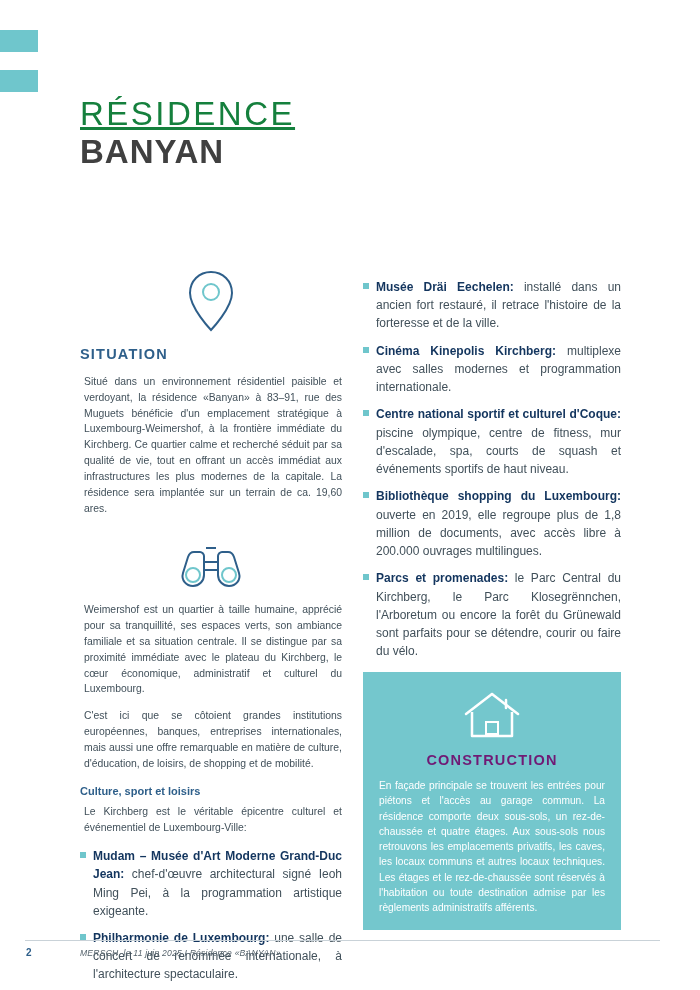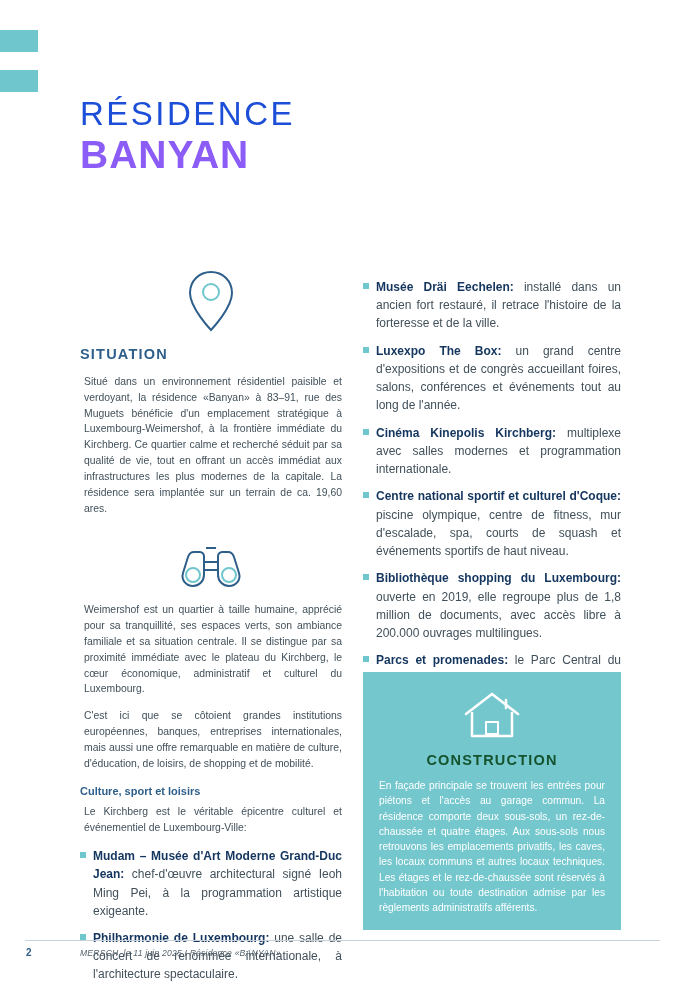--- a/index.html
+++ b/index.html
@@ -25,28 +25,29 @@
 
   
   .title-block {
     position: absolute;
     left: 80px;
     top: 95px;
   }
   .title-line1 {
     font-size: 33px;
     letter-spacing: 2.5px;
-    color: #1d4ed8;
+    color: #15803d;
     font-weight: 400;
     line-height: 1.15;
+    text-decoration: underline;
   }
   .title-line2 {
-    font-size: 39px;
+    font-size: 33px;
     letter-spacing: 1px;
-    color: #8b5cf6;
+    color: #404040;
     font-weight: 700;
     line-height: 1.15;
   }
 
   
   .col-left {
     position: absolute;
     left: 80px;
     top: 268px;
     width: 262px;
@@ -124,21 +125,21 @@
     background: #74c7cd;
     color: #ffffff;
     padding: 18px 16px 14px 16px;
     text-align: center;
   }
   .construction-box .icon-wrap { margin-bottom: 6px; }
   .construction-title {
     font-size: 14.5px;
     font-weight: 700;
     letter-spacing: 1.2px;
-    color: #14532d;
+    color: #701a75;
     margin: 6px 0 10px 0;
   }
   .construction-box p {
     font-size: 10.2px;
     line-height: 1.5;
     text-align: justify;
     margin: 0;
     color: #ffffff;
   }
 
@@ -224,23 +225,20 @@
     </li>
   </ul>
 </div>
 
 <div class="col-right">
   <ul class="bullets">
     <li>
       <span class="bold-lead">Musée Dräi Eechelen:</span><span> installé dans un ancien fort restauré, il retrace l'histoire de la forteresse et de la ville.</span>
     </li>
     <li>
-      <span class="bold-lead">Luxexpo The Box:</span><span> un grand centre d'expositions et de congrès accueillant foires, salons, conférences et événements tout au long de l'année.</span>
-    </li>
-    <li>
       <span class="bold-lead">Cinéma Kinepolis Kirchberg:</span><span> multiplexe avec salles modernes et programmation internationale.</span>
     </li>
     <li>
       <span class="bold-lead">Centre national sportif et culturel d'Coque:</span><span> piscine olympique, centre de fitness, mur d'escalade, spa, courts de squash et événements sportifs de haut niveau.</span>
     </li>
     <li>
       <span class="bold-lead">Bibliothèque shopping du Luxembourg:</span><span> ouverte en 2019, elle regroupe plus de 1,8 million de documents, avec accès libre à 200.000 ouvrages multilingues.</span>
     </li>
     <li>
       <span class="bold-lead">Parcs et promenades:</span><span> le Parc Central du Kirchberg, le Parc Klosegrënnchen, l'Arboretum ou encore la forêt du Grünewald sont parfaits pour se détendre, courir ou faire du vélo.</span>

